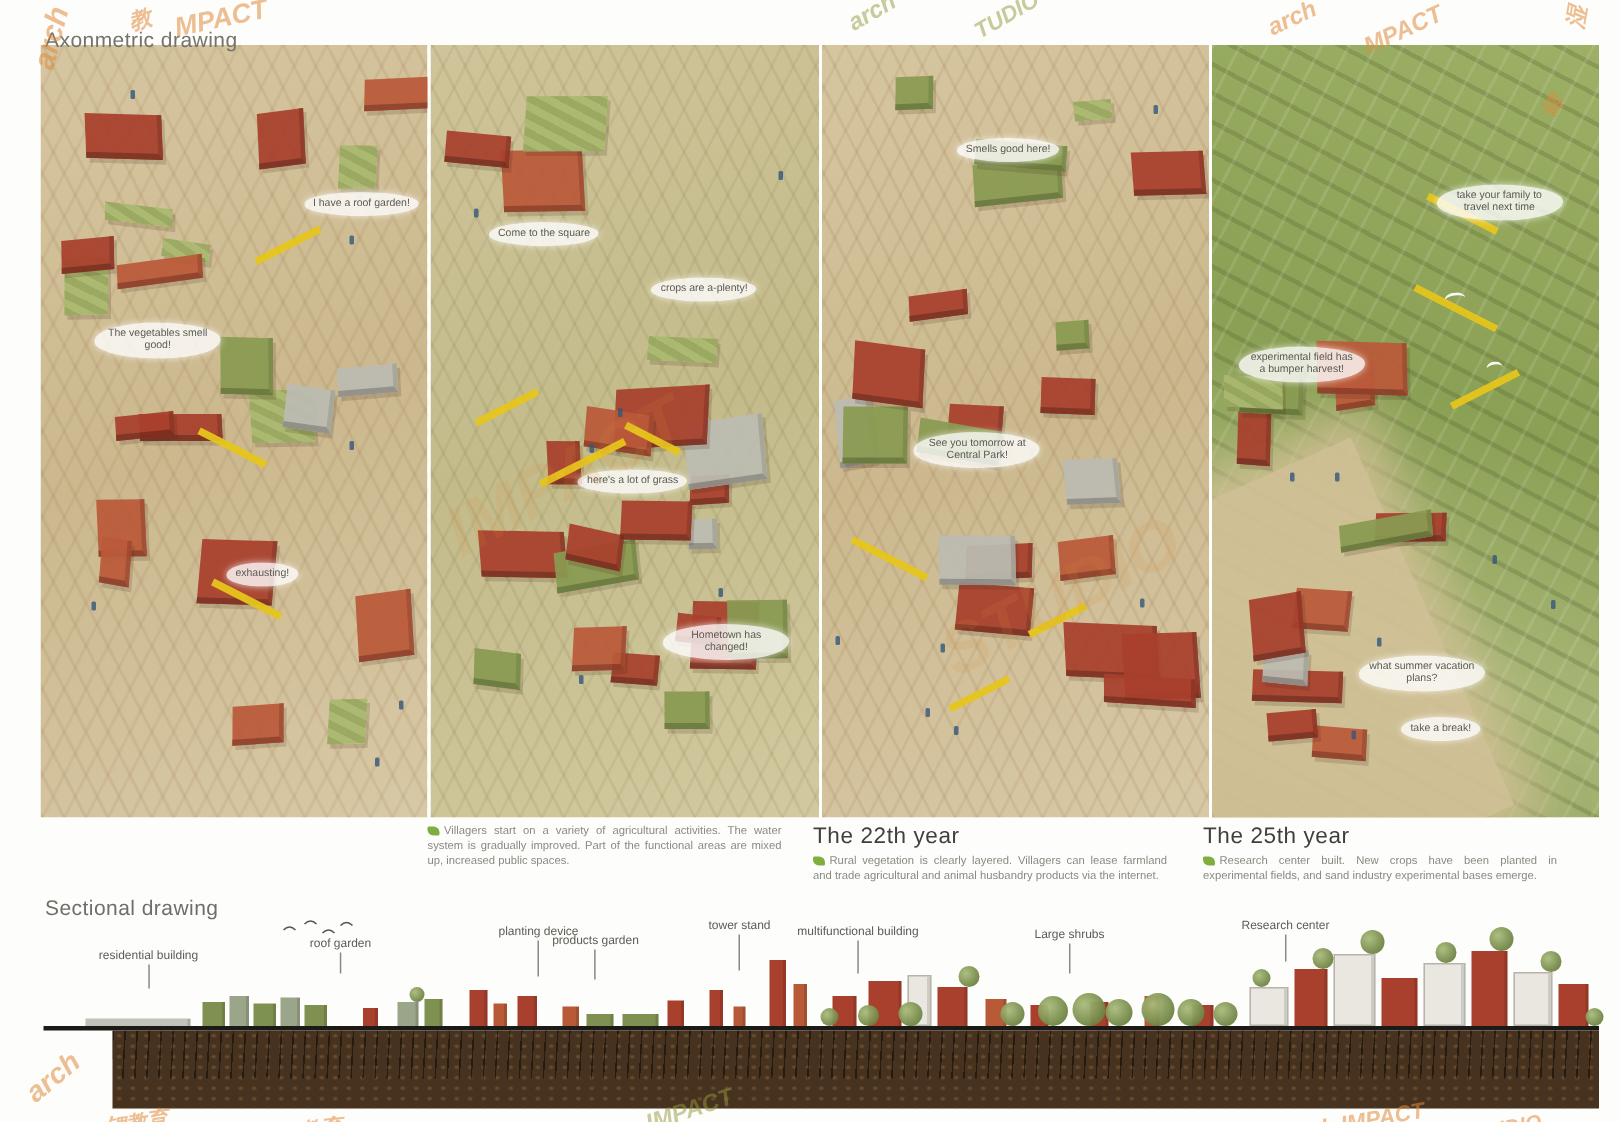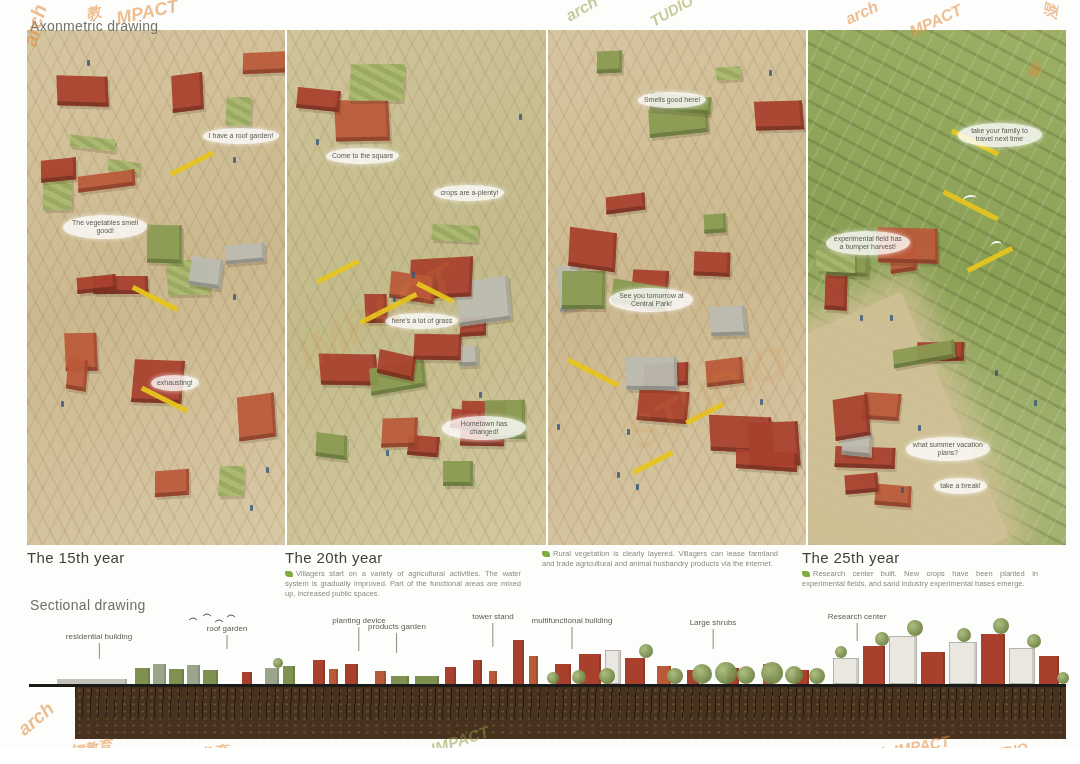--- a/index.html
+++ b/index.html
@@ -222,27 +222,26 @@
           <div class="gull" style="left: 71%; top: 41%; width: 11px;"></div>
         </div>
         <div class="bubble" style="left: 58%; top: 18%;">take your family to travel next time</div>
         <div class="bubble" style="left: 7%; top: 39%;">experimental field has a bumper harvest!</div>
         <div class="bubble" style="left: 38%; top: 79%;">what summer vacation plans?</div>
         <div class="bubble" style="left: 49%; top: 87%;">take a break!</div>
       </div>
   </div>
 
   <div class="caption" style="left:27px">
-    <h3>The 15th year</h3>
   </div>
   <div class="caption" style="left:285px">
-    <h3>The 20th year</h3>
     <p><span class="leaf"></span><span>Villagers start on a variety of agricultural activities. The water system is gradually improved. Part of the functional areas are mixed up, increased public spaces.</span></p>
   </div>
   <div class="caption" style="left:542px">
+    <h3>The 22th year</h3>
     <p><span class="leaf"></span><span>Rural vegetation is clearly layered. Villagers can lease farmland and trade agricultural and animal husbandry products via the internet.</span></p>
   </div>
   <div class="caption" style="left:802px">
     <h3>The 25th year</h3>
     <p><span class="leaf"></span><span>Research center built. New crops have been planted in experimental fields, and sand industry experimental bases emerge.</span></p>
   </div>
 
   <div class="h-sect">Sectional drawing</div>
 
   <div class="section-strip">

